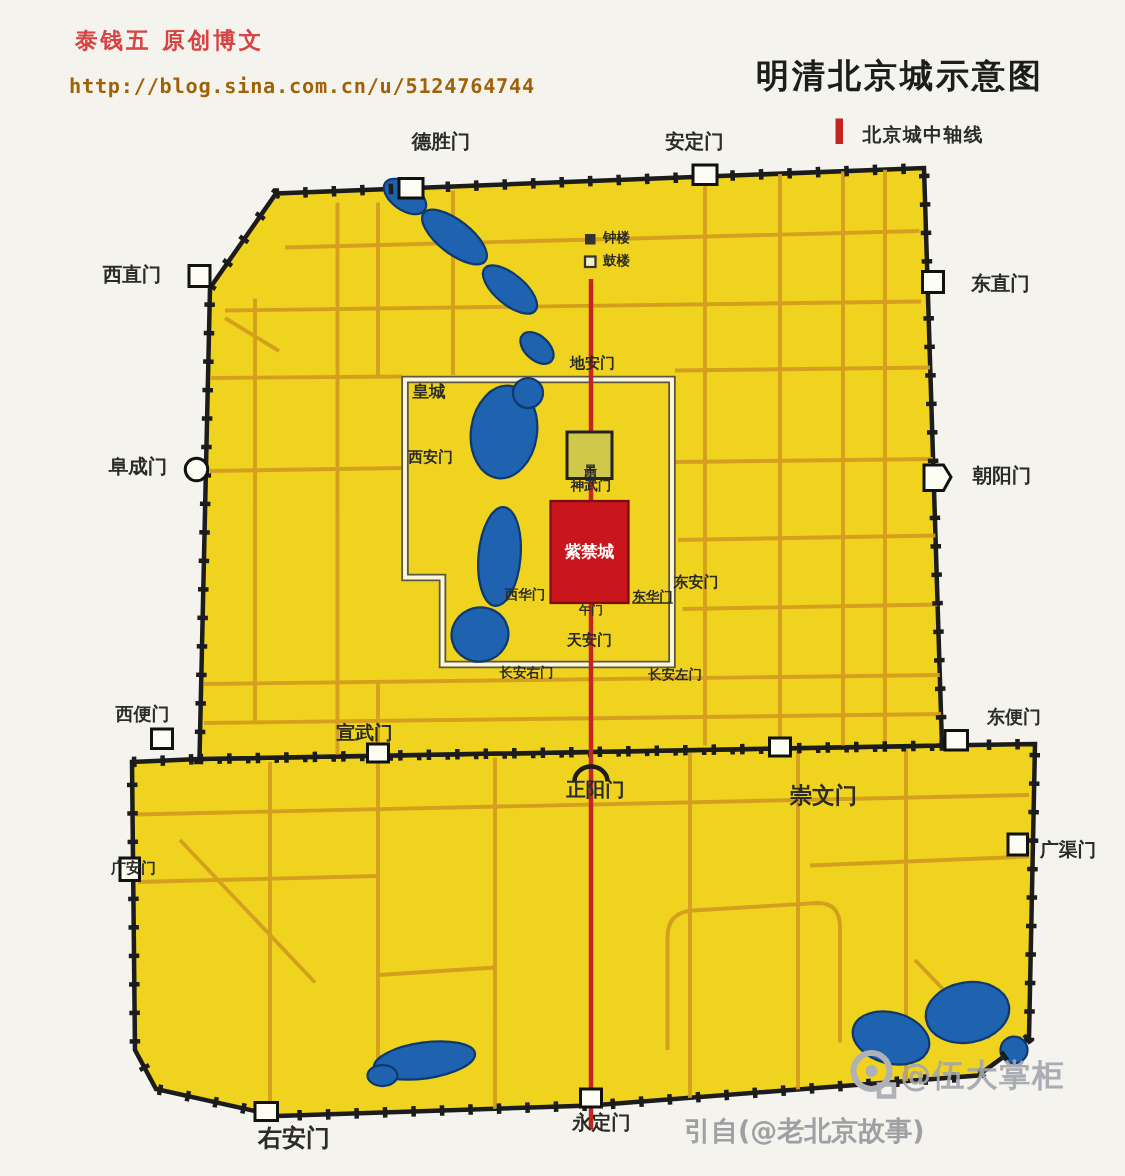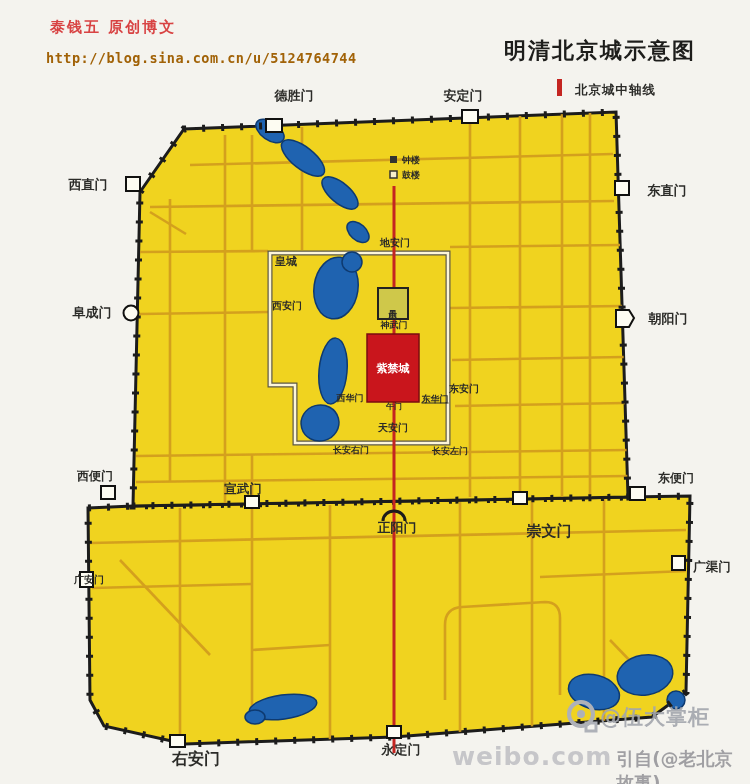--- a/index.html
+++ b/index.html
@@ -185,15 +185,14 @@
     <div class="map-label" style="left: 393px; top: 368px; font-size: 11px; color: rgb(255, 255, 255);">紫禁城</div>
   </div>
 
 <svg class="abs" style="left:564px;top:699px;" width="36" height="34" viewBox="0 0 36 34">
   <circle cx="17" cy="15" r="12" fill="none" stroke="#aeb1b8" stroke-width="4"></circle>
   <circle cx="17" cy="15" r="4" fill="#aeb1b8"></circle>
   <rect x="22" y="24" width="10" height="8" fill="none" stroke="#aeb1b8" stroke-width="3"></rect>
 </svg>
 <div class="abs wm wm-line1">@伍大掌柜</div>
 <div class="abs wm-line2">
-  <span class="wm-site">weibo.com</span>
   <span class="wm-credit">引自(@老北京故事)</span>
 </div>
 
 </body></html>

